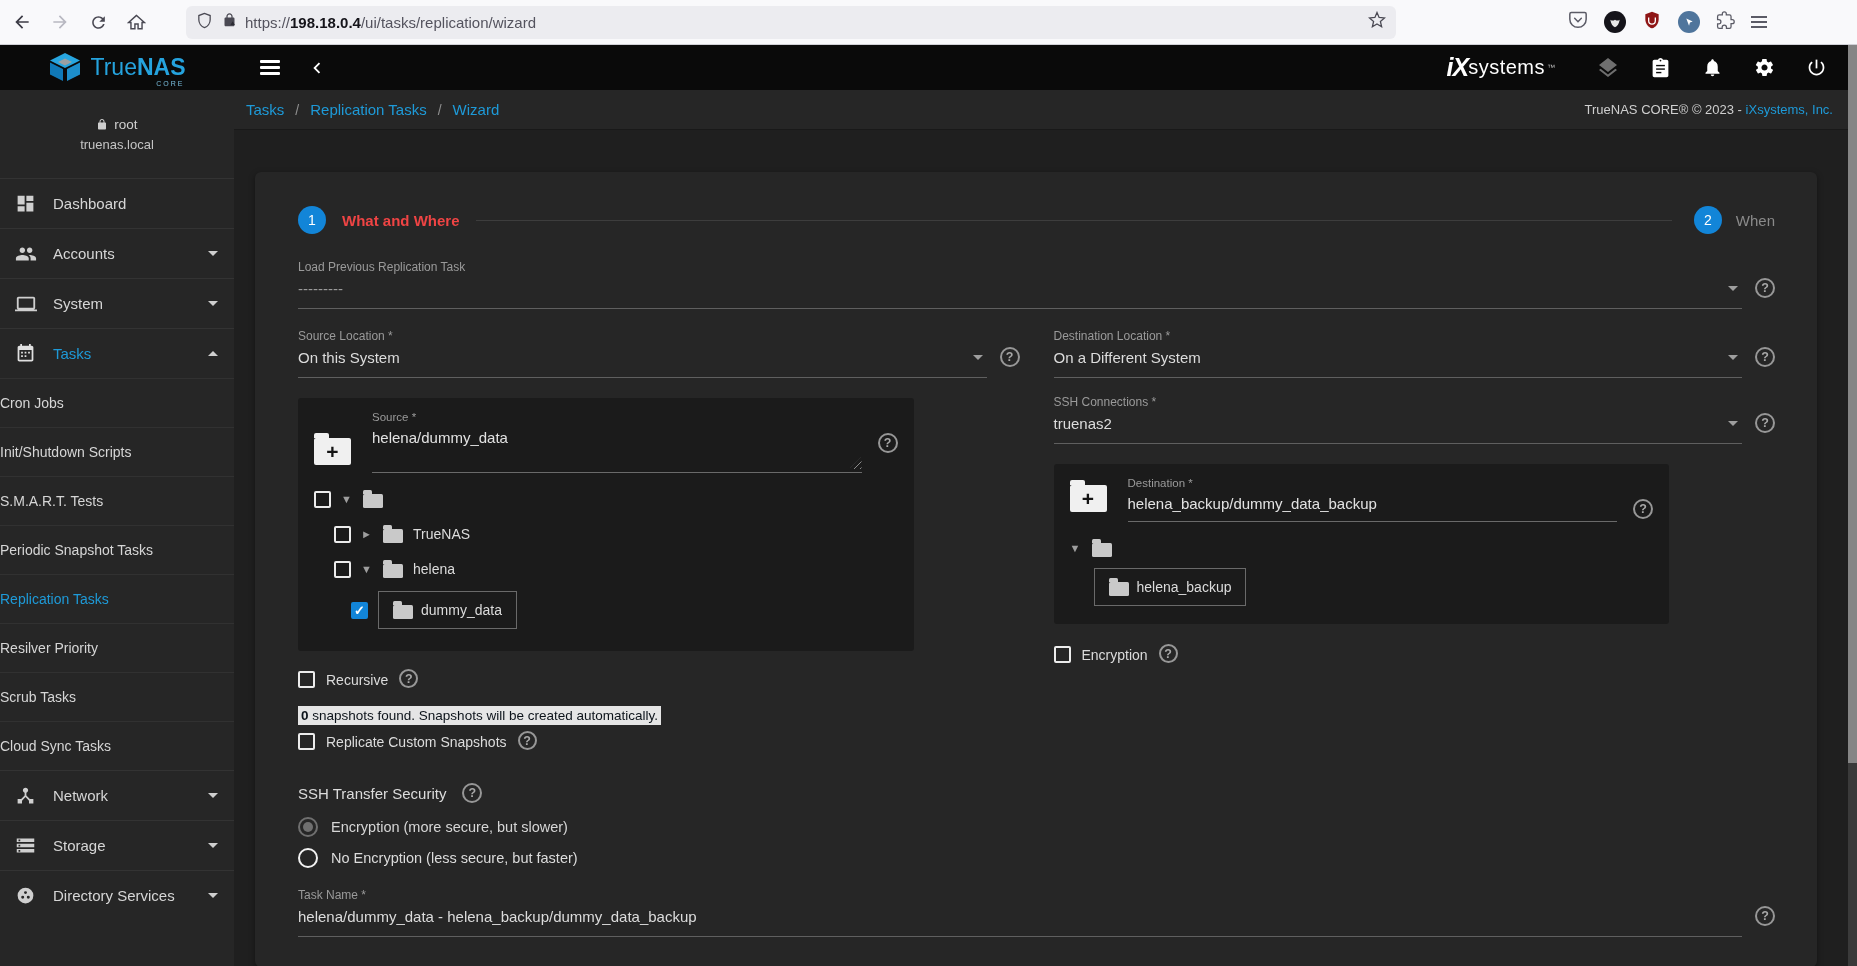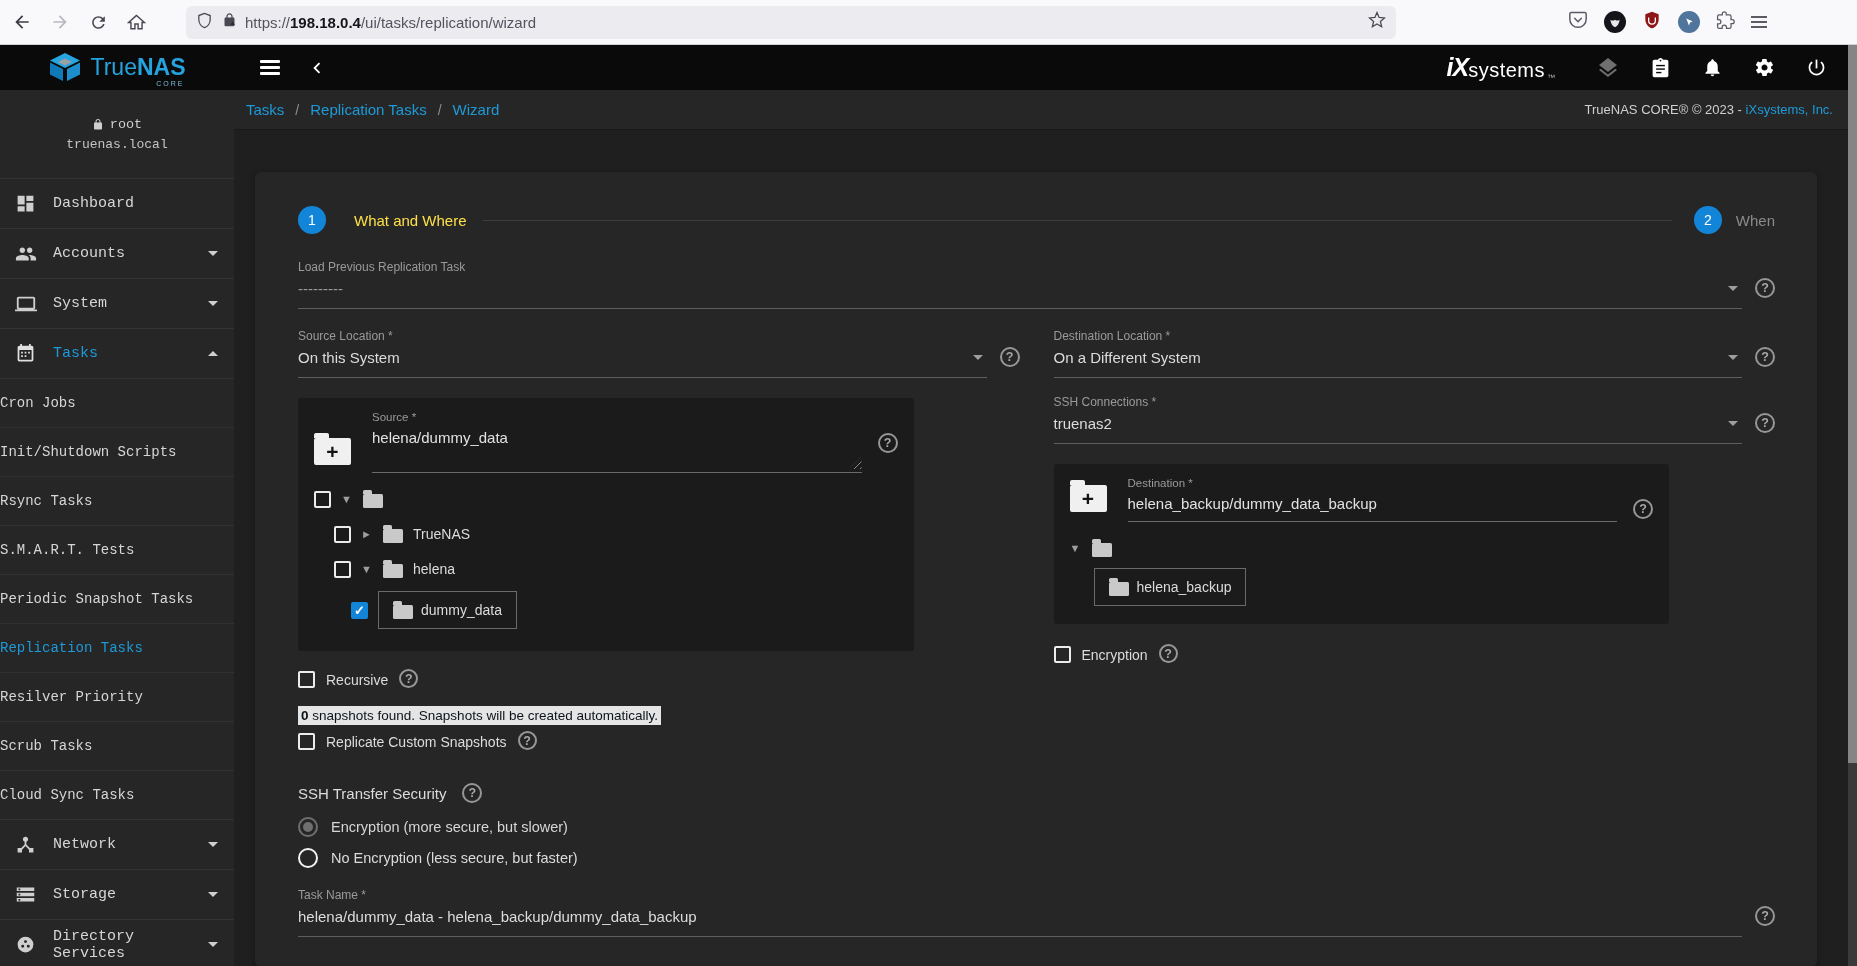--- a/index.html
+++ b/index.html
@@ -25,30 +25,30 @@
   .tn-header { height:45px; background:#0a0a0a; display:flex; align-items:center; color:#fff; }
   .logo-zone { width:234px; display:flex; align-items:center; justify-content:center; gap:8px; flex:none; }
   .logo-text { position:relative; line-height:1; }
   .logo-text .t1 { font-size:23px; color:#25a3de; }
   .logo-text .t2 { font-size:23px; color:#25a3de; font-weight:700; }
   .logo-text .t3 { position:absolute; right:1px; top:24px; font-size:7px; letter-spacing:2px; color:#79bede; }
   .hamburger { margin-left:26px; cursor:pointer; }
   .hamburger span { display:block; width:20px; height:2.5px; background:#fff; margin:3.5px 0; border-radius:1px; }
   .nav-back { margin-left:26px; display:flex; align-items:center; }
   .hd-right { margin-left:auto; display:flex; align-items:center; gap:26px; margin-right:28px; }
-  .ix-logo { display:flex; align-items:flex-end; margin-right:14px; }
+  .ix-logo { display:flex; align-items:center; margin-right:14px; }
   .ix-mark { font-size:25px; font-weight:800; font-style:italic; letter-spacing:-1px; }
   .ix-name { font-size:20px; font-weight:300; letter-spacing:.5px; }
   .ix-tm { font-size:8px; color:#bbb; margin-left:2px; }
   .hd-icn { display:flex; align-items:center; justify-content:center; width:26px; height:26px; }
 
   
   .app-row { display:flex; height:876px; }
 
-  .sidebar { width:234px; background:#262626; flex:none; overflow:hidden;font-family:Liberation Mono, monospace; }
+  .sidebar { width:234px; background:#262626; flex:none; overflow:hidden; }
   .user-block { height:88px; display:flex; flex-direction:column; align-items:center; justify-content:center;
     color:#cfcfcf; gap:5px; }
   .user-line { display:flex; align-items:center; gap:6px; font-size:13.5px; }
   .host-line { font-size:13px; color:#c4c4c4; }
   .nav-item { height:50px; display:flex; align-items:center; padding:0 16px 0 15px;
     border-top:1px solid #333333; color:#d6d6d6; cursor:pointer; }
   .nav-item .nav-ic { width:22px; height:22px; flex:none; display:flex; align-items:center; color:#cfcfcf; }
   .nav-item .nav-lb { margin-left:16px; font-size:15px; }
   .nav-item.active .nav-lb { color:#1e9ad8; }
   .chev { margin-left:auto; width:0; height:0; border-left:5px solid transparent; border-right:5px solid transparent; }
@@ -67,21 +67,21 @@
   .copyright a { color:#1e9ad8; text-decoration:none; cursor:pointer; }
 
   .content { padding:42px 40px 0 21px; }
   .card { background:#262626; border-radius:6px; padding:34px 42px 30px 43px; min-height:760px;
     box-shadow:0 2px 6px rgba(0,0,0,.4); }
 
   
   .step-row { display:flex; align-items:center; }
   .step-circle { width:28px; height:28px; border-radius:50%; background:#1285d8; color:#fff;
     font-size:14px; display:flex; align-items:center; justify-content:center; flex:none; }
-  .step-label { margin:0 16px 0 28px; font-size:15px; color:#fde047; font-weight:400; white-space:nowrap; }
+  .step-label { margin:0 16px 0 16px; font-size:15px; color:#ef4444; font-weight:700; white-space:nowrap; }
   .step-label.dim { color:#8a8a8a; margin:0 0 0 14px; font-weight:400; }
   .step-line { flex:1; height:1px; background:#3d3d3d; margin-right:22px; }
 
   
   .sel-label { font-size:12px; color:#9a9a9a; }
   .sel-row { display:flex; align-items:flex-start; }
   .sel-box { flex:1; position:relative; margin-top:3px; padding:3px 26px 11px 0;
     border-bottom:1px solid #5f5f5f; font-size:15px; color:#dcdcdc; cursor:pointer; }
   .sel-box.dashes { color:#9a9a9a; }
   .caret-down { position:absolute; right:4px; top:9px; width:0; height:0;
@@ -341,23 +341,20 @@
       <span class="nav-lb">Tasks</span>
       <span class="chev up"></span>
     </div>
     <div class="sub-item">
         <span>Cron Jobs</span>
       </div>
     <div class="sub-item">
         <span>Init/Shutdown Scripts</span>
       </div>
     <div class="sub-item">
-        <span>Rsync Tasks</span>
-      </div>
-    <div class="sub-item">
         <span>S.M.A.R.T. Tests</span>
       </div>
     <div class="sub-item">
         <span>Periodic Snapshot Tasks</span>
       </div>
     <div class="sub-item active">
         <span>Replication Tasks</span>
       </div>
     <div class="sub-item">
         <span>Resilver Priority</span>

